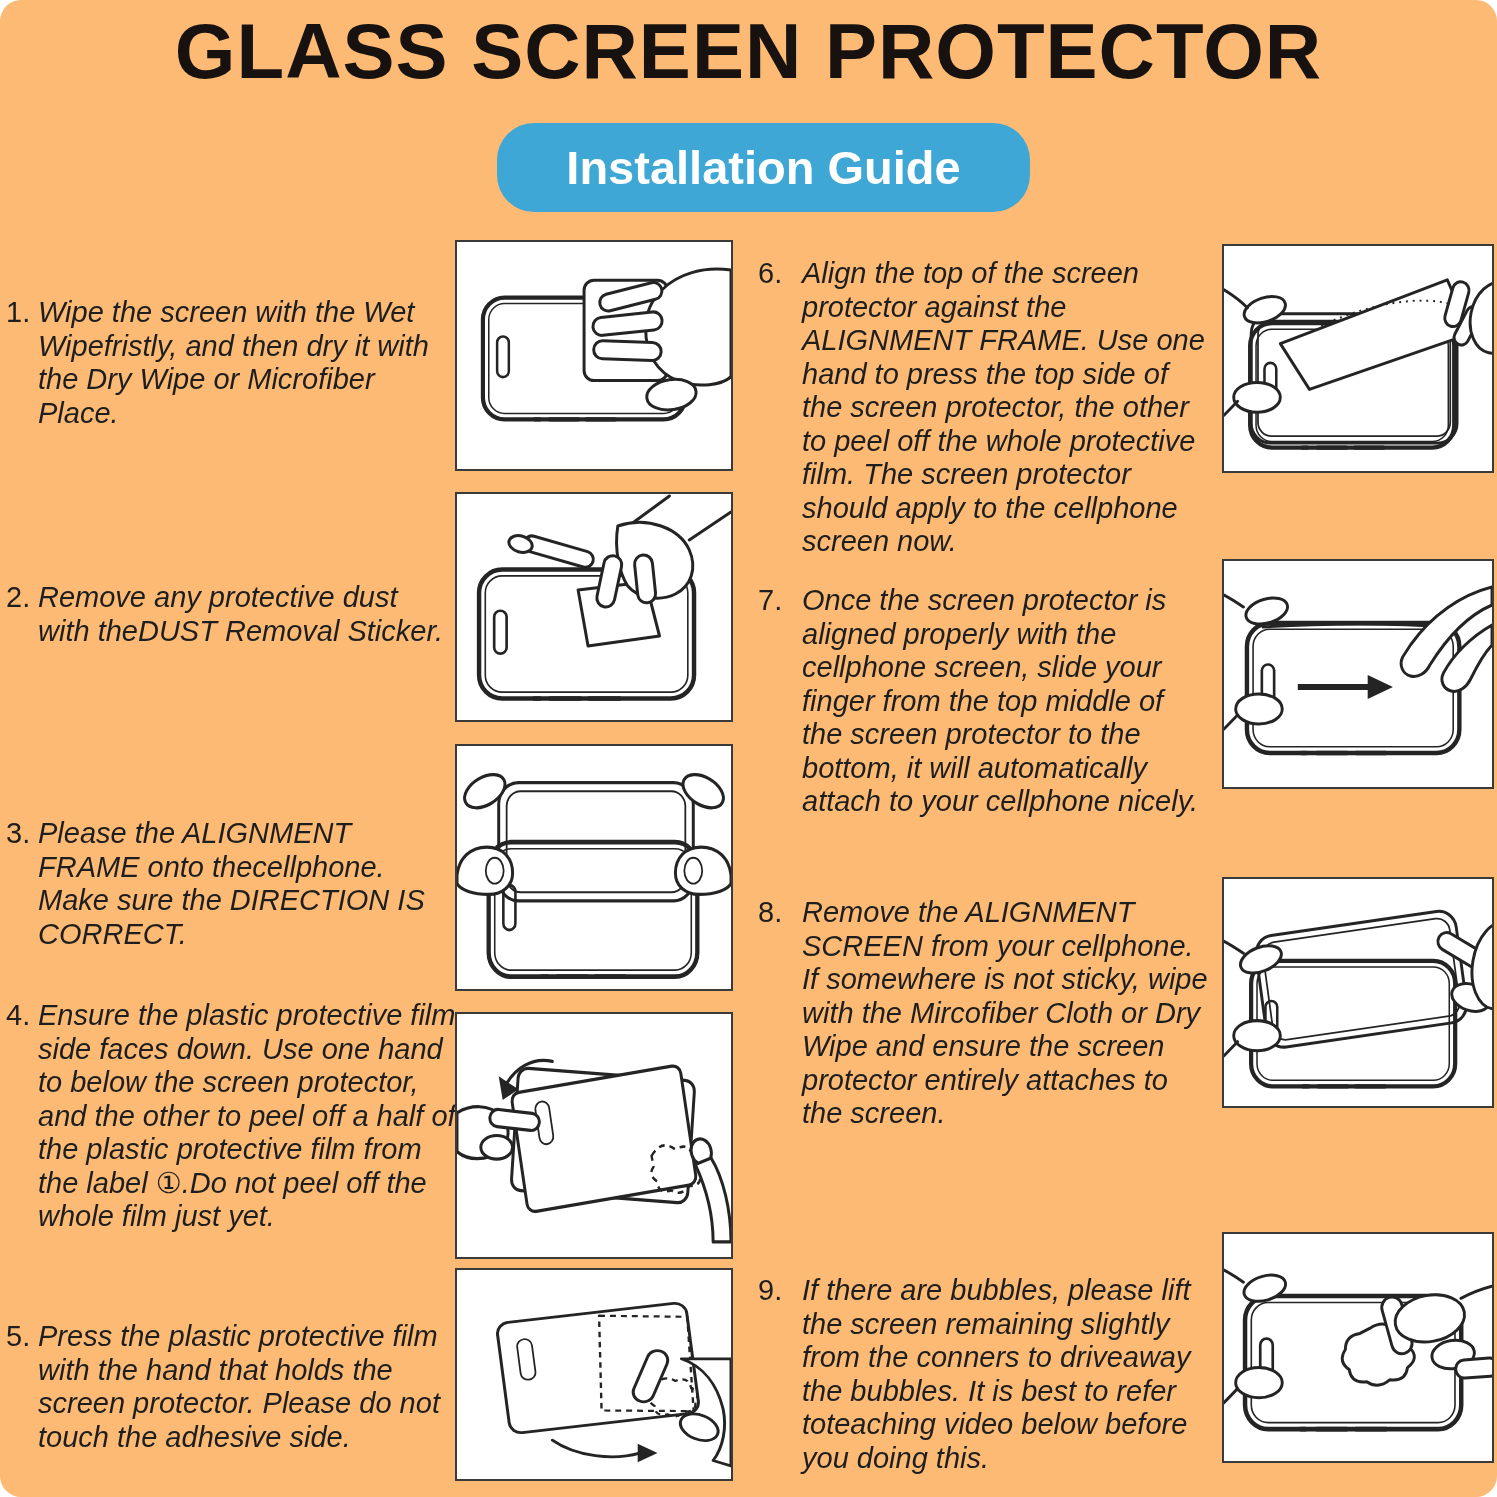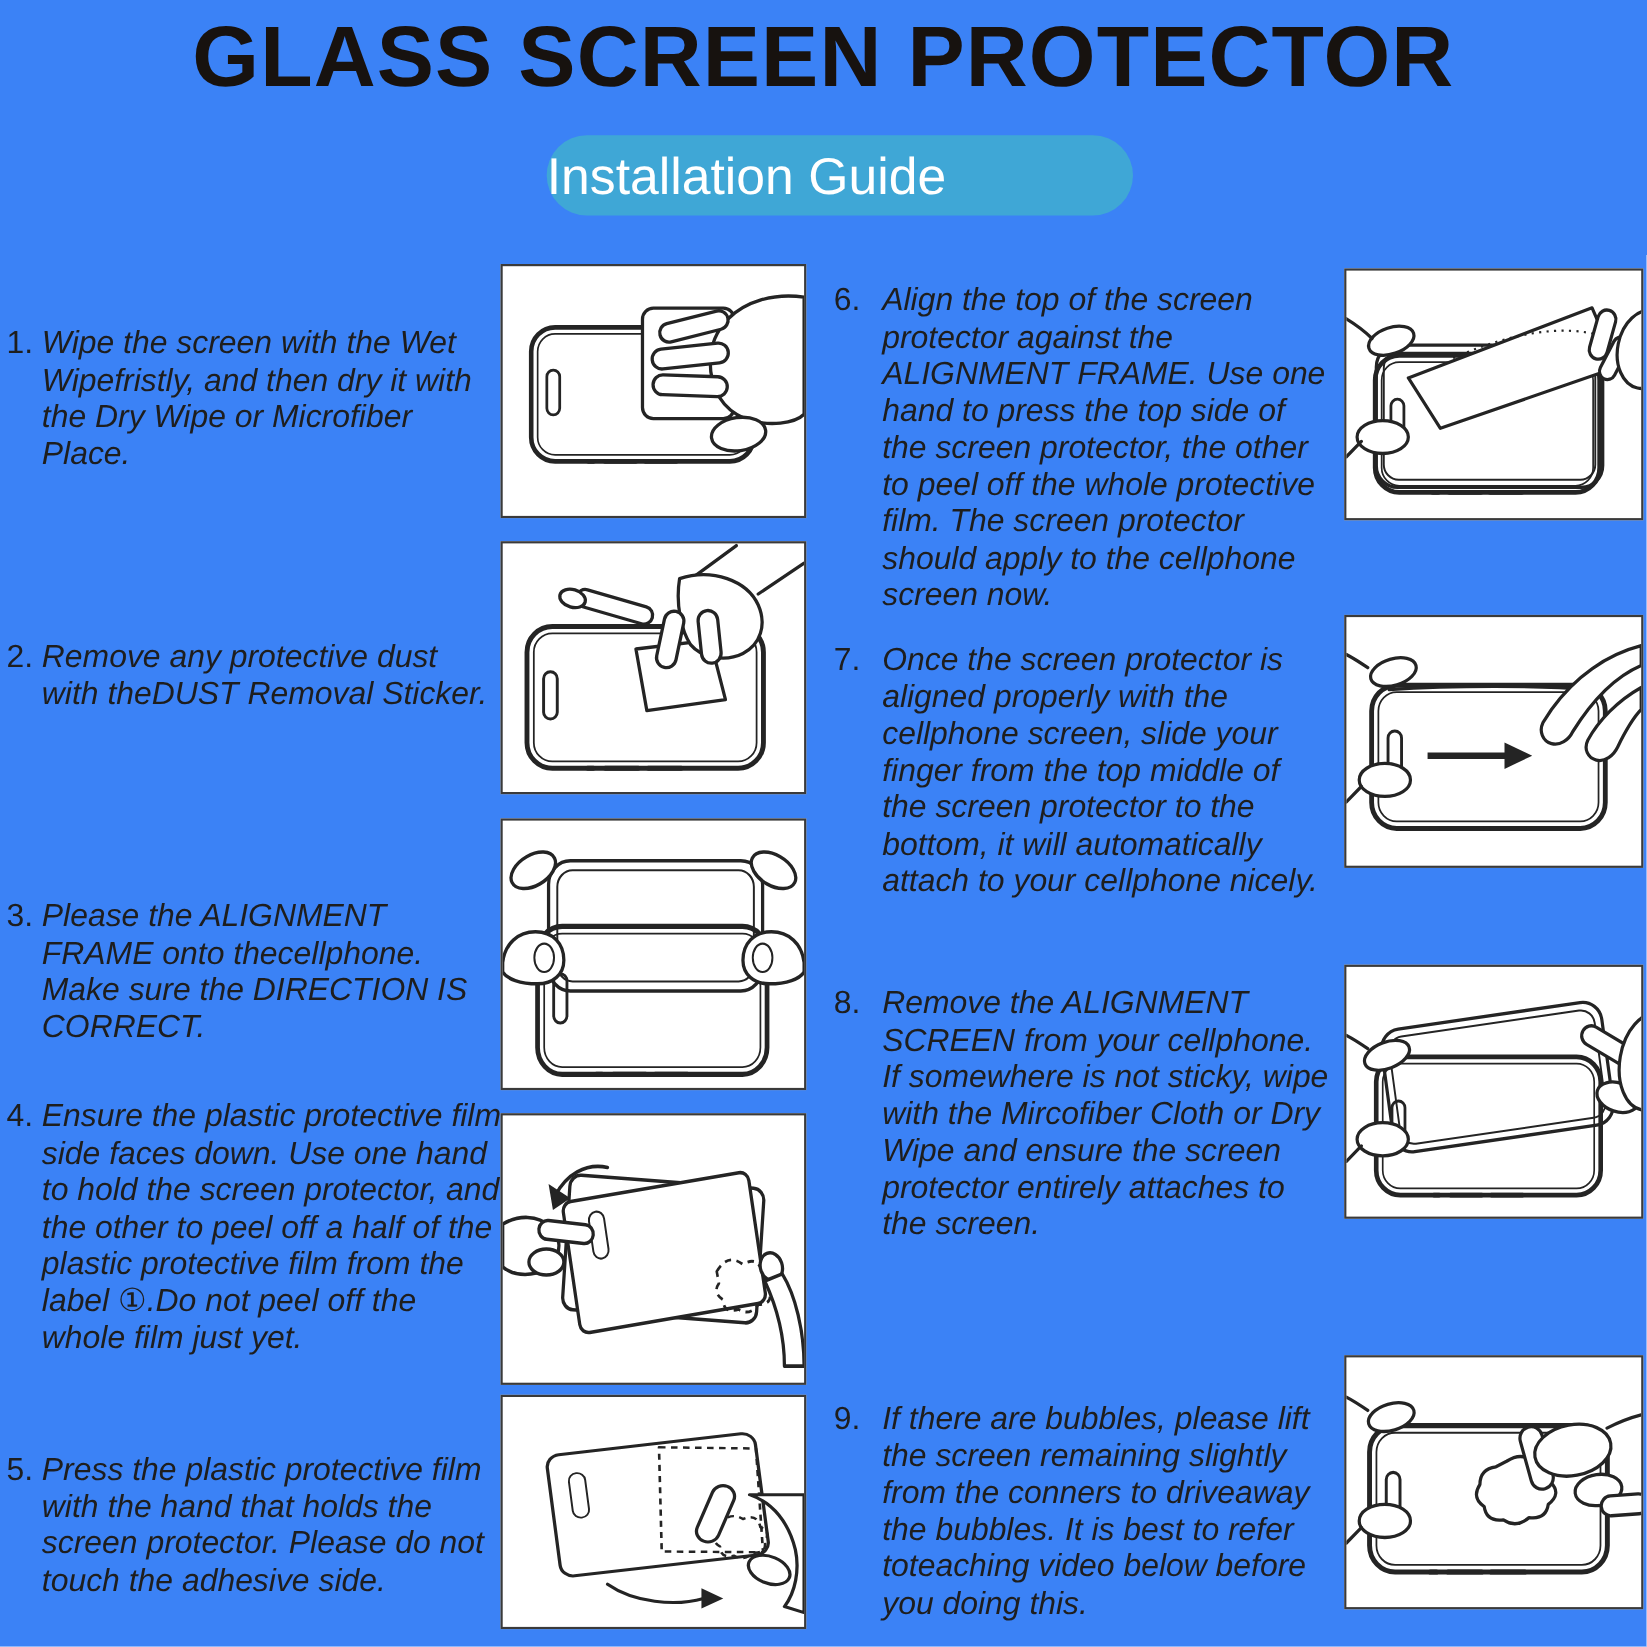--- a/index.html
+++ b/index.html
@@ -1,27 +1,27 @@
 <!DOCTYPE html>
 <html><head>
 <meta charset="utf-8">
 <style>
   html,body{margin:0;padding:0;background:#fff;}
   .canvas{
-    position:relative;width:1497px;height:1497px;background:#3b82f6;overflow:hidden;
-    font-family:"Liberation Sans","DejaVu Sans",sans-serif;color:#1e1e1e;
+    position:relative;width:1497px;height:1497px;background:#fdba74;overflow:hidden;
+    font-family:"Liberation Sans","DejaVu Sans",sans-serif;color:#1e1e1e;border-radius:21px;
   }
   .page-title{
     position:absolute;left:0;right:0;top:6px;text-align:center;
     font-size:78px;font-weight:700;letter-spacing:1px;color:#17120f;white-space:nowrap;
   }
   .badge{
-    position:absolute;left:497px;top:123px;width:533px;height:73px;border-radius:37px;
-    display:flex;align-items:center;
-    color:#fff;font-size:47px;font-weight:400;
+    position:absolute;left:497px;top:123px;width:533px;height:89px;border-radius:37px;
+    display:flex;align-items:center;justify-content:center;
+    color:#fff;font-size:47px;font-weight:700;
   }
   .step{position:absolute;display:flex;font-size:29px;line-height:33.5px;}
   .step .num{flex:none;width:32px;}
   .step.right .num{width:44px;}
   .step .txt{flex:1;font-style:italic;}
   .illbox{
     position:absolute;border:2px solid #3a3a3a;background:#fff;box-sizing:border-box;
   }
   .illbox svg{display:block;width:100%;height:100%;}
   .ln{fill:none;stroke:#242424;stroke-width:3;stroke-linecap:round;stroke-linejoin:round;}
@@ -64,21 +64,21 @@
   <div class="step" style="left:6px;top:581px;width:447px">
     <span class="num">2.</span>
     <span class="txt">Remove any protective dust with theDUST Removal Sticker.</span>
   </div>
   <div class="step" style="left:6px;top:817px;width:442px">
     <span class="num">3.</span>
     <span class="txt">Please the ALIGNMENT FRAME onto thecellphone. Make sure the DIRECTION IS CORRECT.</span>
   </div>
   <div class="step" style="left:6px;top:999px;width:452px">
     <span class="num">4.</span>
-    <span class="txt">Ensure the plastic protective film side faces down. Use one hand to hold the screen protector, and the other to peel off a half of the plastic protective film from the label ①.Do not peel off the whole film just yet.</span>
+    <span class="txt">Ensure the plastic protective film side faces down. Use one hand to below the screen protector, and the other to peel off a half of the plastic protective film from the label ①.Do not peel off the whole film just yet.</span>
   </div>
   <div class="step" style="left:6px;top:1320px;width:442px">
     <span class="num">5.</span>
     <span class="txt">Press the plastic protective film with the hand that holds the screen protector. Please do not touch the adhesive side.</span>
   </div>
 
   <div class="step right" style="left:758px;top:257px;width:452px">
     <span class="num">6.</span>
     <span class="txt">Align the top of the screen protector against the ALIGNMENT FRAME. Use one hand to press the top side of the screen protector, the other to peel off the whole protective film. The screen protector should apply to the cellphone screen now.</span>
   </div>

